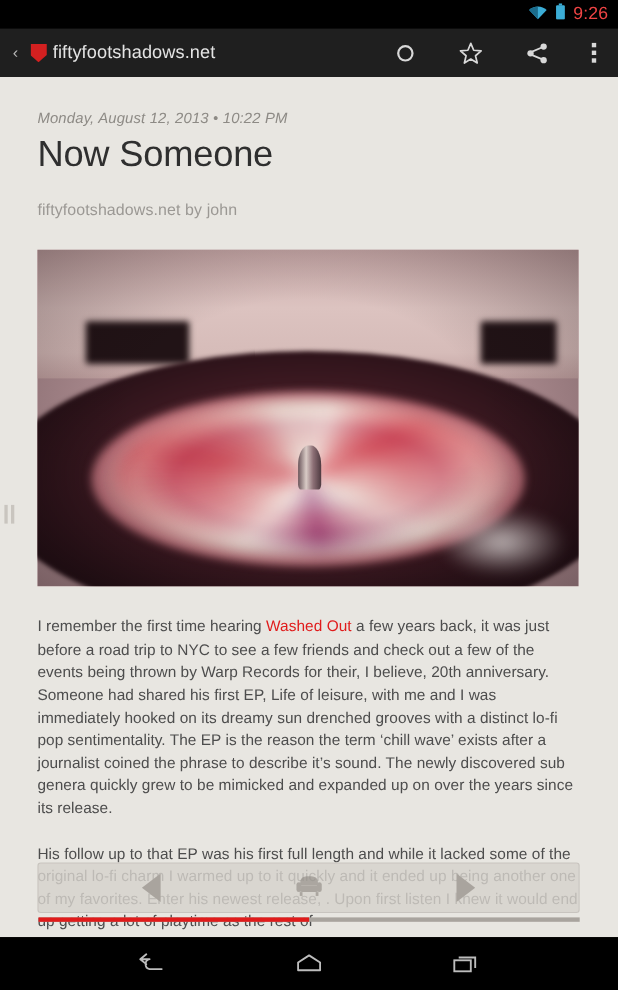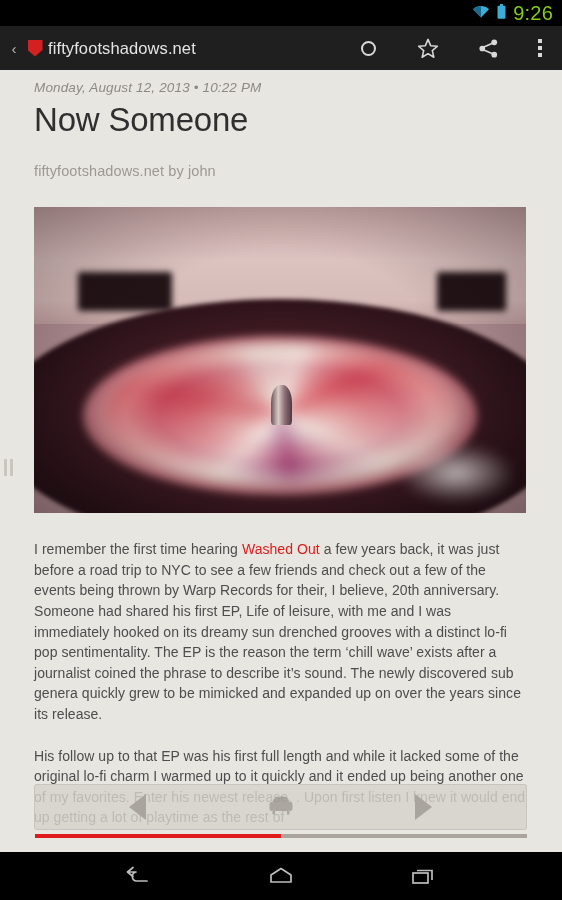--- a/index.html
+++ b/index.html
@@ -25,22 +25,22 @@
     background: #000;
     display: flex;
     align-items: center;
     justify-content: flex-end;
     padding-right: 9px;
     gap: 7px;
   }
   .status-wifi { display: block; }
   .status-battery { display: block; }
   .status-clock {
-    color: #84cc16;
-    font-size: 20px;
+    color: #ef4444;
+    font-size: 16px;
     letter-spacing: 0.2px;
     line-height: 1;
     padding-bottom: 1px;
   }
 
   
   .action-bar {
     position: absolute;
     top: 26px; left: 0;
     width: 562px;
@@ -109,21 +109,21 @@
     background: #e8e6e1;
     overflow: hidden;
   }
 
   .content { padding: 0 34px; }
 
   .post-date {
     font-style: italic;
     font-size: 13.5px;
     color: #8d8a85;
-    padding-top: 10px;
+    padding-top: 30px;
     letter-spacing: 0.15px;
   }
   .post-title {
     font-size: 33px;
     font-weight: normal;
     color: #2f2f2f;
     margin-top: 7px;
     letter-spacing: -0.2px;
     line-height: 1.1;
   }

